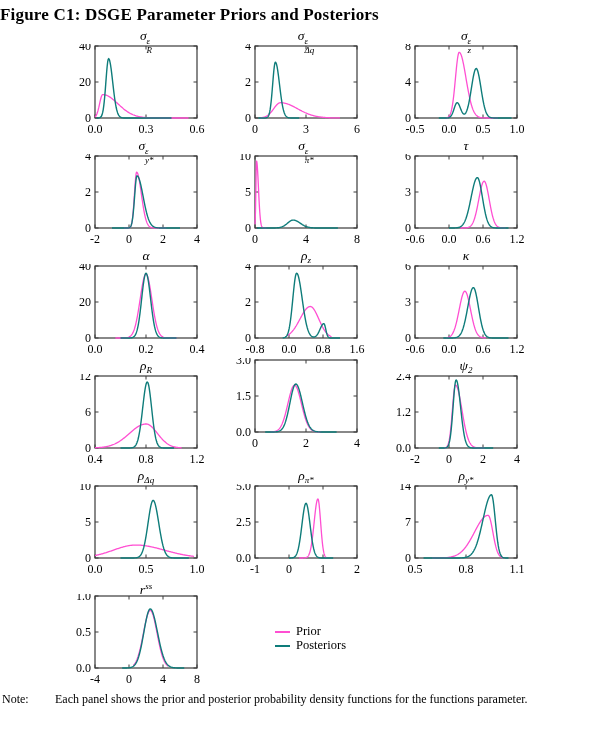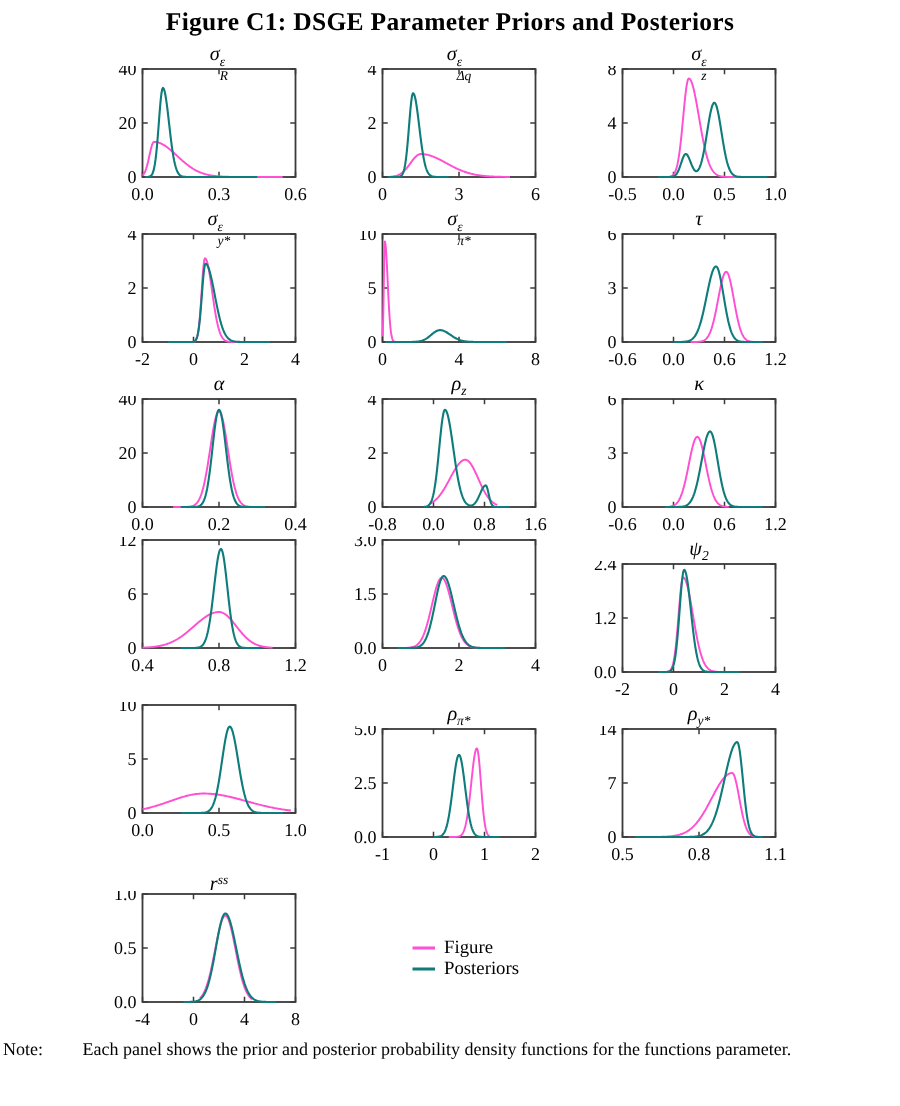--- a/index.html
+++ b/index.html
@@ -1,17 +1,17 @@
 <!DOCTYPE html>
 <html><head>
 <meta charset="utf-8">
 <style>
   html,body{margin:0;padding:0;background:#ffffff;}
   body{width:600px;height:737px;font-family:"Liberation Serif",serif;color:#000;position:relative;overflow:hidden;}
-  .fig-title{padding-top:5px;text-align:center;font-weight:bold;font-size:17px;letter-spacing:.2px;}
+  .fig-title{padding-top:5px;text-align:left;font-weight:bold;font-size:17px;letter-spacing:.2px;}
   .grid{width:480px;margin-left:49px;margin-top:3px;display:flex;flex-wrap:wrap;}
   .panel{width:160px;height:110px;}
   .panel-title{height:16px;line-height:16px;padding-left:34px;text-align:center;font-style:italic;font-size:13.5px;}
   .tmain{font-style:italic;}
   .ss{display:inline-flex;flex-direction:column;align-items:flex-start;font-size:9px;line-height:1.05;vertical-align:-0.45em;font-style:italic;}
   .suponly{font-size:9px;vertical-align:0.5em;}
   .subonly{font-size:9px;vertical-align:-0.35em;font-style:italic;}
   .panel-svg{display:block;}
   .legend{width:160px;height:110px;box-sizing:border-box;padding-top:46px;padding-left:66px;}
   .legend-row{white-space:nowrap;line-height:14px;font-size:12.5px;}
@@ -284,20 +284,21 @@
         <line x1="148" y1="38" x2="144.5" y2="38" stroke="#3a3a3a" stroke-width="1"></line>
         <text x="42" y="42" text-anchor="end" font-size="12" font-family="Liberation Serif, serif" fill="#000">3</text>
         <line x1="46" y1="2" x2="49.5" y2="2" stroke="#3a3a3a" stroke-width="1"></line>
         <line x1="148" y1="2" x2="144.5" y2="2" stroke="#3a3a3a" stroke-width="1"></line>
         <text x="42" y="6" text-anchor="end" font-size="12" font-family="Liberation Serif, serif" fill="#000">6</text>
         <path d="M77.17 73.80L77.43 73.76L77.70 73.73L77.96 73.68L78.22 73.63L78.49 73.58L78.75 73.51L79.02 73.44L79.28 73.35L79.55 73.26L79.81 73.15L80.08 73.04L80.34 72.90L80.60 72.76L80.87 72.59L81.13 72.41L81.40 72.20L81.66 71.98L81.93 71.73L82.19 71.46L82.46 71.16L82.72 70.83L82.98 70.47L83.25 70.08L83.51 69.65L83.78 69.19L84.04 68.69L84.31 68.16L84.57 67.58L84.84 66.96L85.10 66.30L85.36 65.60L85.63 64.85L85.89 64.05L86.16 63.22L86.42 62.33L86.69 61.40L86.95 60.43L87.22 59.41L87.48 58.35L87.74 57.25L88.01 56.11L88.27 54.93L88.54 53.72L88.80 52.48L89.07 51.22L89.33 49.93L89.60 48.63L89.86 47.32L90.12 45.99L90.39 44.67L90.65 43.35L90.92 42.04L91.18 40.75L91.45 39.48L91.71 38.23L91.98 37.03L92.24 35.87L92.50 34.75L92.77 33.70L93.03 32.70L93.30 31.77L93.56 30.91L93.83 30.14L94.09 29.44L94.36 28.83L94.62 28.32L94.88 27.90L95.15 27.57L95.41 27.35L95.68 27.23L95.94 27.20L96.21 27.28L96.47 27.47L96.74 27.75L97.00 28.13L97.26 28.60L97.53 29.17L97.79 29.83L98.06 30.57L98.32 31.39L98.59 32.29L98.85 33.26L99.12 34.29L99.38 35.38L99.64 36.53L99.91 37.71L100.17 38.94L100.44 40.20L100.70 41.48L100.97 42.79L101.23 44.10L101.50 45.43L101.76 46.75L102.02 48.07L102.29 49.38L102.55 50.67L102.82 51.95L103.08 53.19L103.35 54.42L103.61 55.61L103.88 56.76L104.14 57.88L104.40 58.96L104.67 59.99L104.93 60.99L105.20 61.94L105.46 62.84L105.73 63.70L105.99 64.51L106.26 65.28L106.52 66.01L106.78 66.69L107.05 67.32L107.31 67.92L107.58 68.47L107.84 68.98L108.11 69.46L108.37 69.90L108.64 70.30L108.90 70.68L109.16 71.02L109.43 71.33L109.69 71.62L109.96 71.87L110.22 72.11L110.49 72.32L110.75 72.51L111.02 72.69L111.28 72.84L111.54 72.98L111.81 73.11L112.07 73.22L112.34 73.32L112.60 73.40L112.87 73.48L113.13 73.55L113.40 73.61L113.66 73.66L113.92 73.71L114.19 73.75L114.45 73.78L114.72 73.82L114.98 73.84L115.25 73.86L115.51 73.89L115.78 73.90L116.04 73.92L116.30 73.93L116.57 73.94L116.83 73.95" fill="none" stroke="#ff4fd2" stroke-width="1.3" stroke-linejoin="round"></path>
         <path d="M74.33 74.00L74.77 74.00L75.20 74.00L75.64 74.00L76.07 74.00L76.51 74.00L76.94 74.00L77.37 74.00L77.81 74.00L78.24 74.00L78.68 74.00L79.11 74.00L79.55 74.00L79.98 74.00L80.42 73.99L80.85 73.99L81.28 73.99L81.72 73.98L82.15 73.98L82.59 73.97L83.02 73.96L83.46 73.94L83.89 73.93L84.33 73.90L84.76 73.87L85.19 73.84L85.63 73.79L86.06 73.73L86.50 73.65L86.93 73.56L87.37 73.44L87.80 73.30L88.24 73.12L88.67 72.91L89.10 72.66L89.54 72.36L89.97 72.00L90.41 71.57L90.84 71.08L91.28 70.50L91.71 69.84L92.15 69.07L92.58 68.21L93.01 67.22L93.45 66.12L93.88 64.90L94.32 63.54L94.75 62.05L95.19 60.43L95.62 58.68L96.06 56.81L96.49 54.82L96.92 52.72L97.36 50.54L97.79 48.28L98.23 45.97L98.66 43.63L99.10 41.29L99.53 38.98L99.97 36.72L100.40 34.55L100.83 32.50L101.27 30.60L101.70 28.87L102.14 27.35L102.57 26.06L103.01 25.03L103.44 24.27L103.88 23.79L104.31 23.60L104.74 23.74L105.18 24.24L105.61 25.08L106.05 26.27L106.48 27.75L106.92 29.52L107.35 31.53L107.79 33.74L108.22 36.11L108.65 38.61L109.09 41.17L109.52 43.77L109.96 46.37L110.39 48.92L110.83 51.40L111.26 53.79L111.70 56.05L112.13 58.18L112.56 60.15L113.00 61.97L113.43 63.62L113.87 65.11L114.30 66.44L114.74 67.62L115.17 68.66L115.61 69.55L116.04 70.33L116.47 70.99L116.91 71.55L117.34 72.02L117.78 72.41L118.21 72.74L118.65 73.00L119.08 73.22L119.52 73.39L119.95 73.53L120.38 73.64L120.82 73.72L121.25 73.79L121.69 73.84L122.12 73.88L122.56 73.91L122.99 73.94L123.43 73.95L123.86 73.97L124.29 73.98L124.73 73.98L125.16 73.99L125.60 73.99L126.03 73.99L126.47 74.00L126.90 74.00L127.34 74.00L127.77 74.00L128.20 74.00L128.64 74.00L129.07 74.00L129.51 74.00L129.94 74.00L130.38 74.00L130.81 74.00L131.25 74.00L131.68 74.00L132.11 74.00L132.55 74.00L132.98 74.00L133.42 74.00L133.85 74.00L134.29 74.00L134.72 74.00L135.16 74.00L135.59 74.00L136.02 74.00L136.46 74.00L136.89 74.00L137.33 74.00L137.76 74.00L138.20 74.00L138.63 74.00L139.07 74.00L139.50 74.00" fill="none" stroke="#0e7c7a" stroke-width="1.4" stroke-linejoin="round"></path>
       </svg>
   </div>
     <div class="panel">
+    <div class="panel-title"><span class="tmain">ρ</span><span class="subonly">R</span></div>
     <svg class="panel-svg" width="160" height="94" viewBox="0 0 160 94">
         <rect x="46" y="2" width="102" height="72" fill="none" stroke="#3a3a3a" stroke-width="1.2"></rect>
         <line x1="46" y1="74" x2="46" y2="70.5" stroke="#3a3a3a" stroke-width="1"></line>
         <line x1="46" y1="2" x2="46" y2="5.5" stroke="#3a3a3a" stroke-width="1"></line>
         <text x="46" y="89" text-anchor="middle" font-size="12" font-family="Liberation Serif, serif" fill="#000">0.4</text>
         <line x1="97.00000000000001" y1="74" x2="97.00000000000001" y2="70.5" stroke="#3a3a3a" stroke-width="1"></line>
         <line x1="97.00000000000001" y1="2" x2="97.00000000000001" y2="5.5" stroke="#3a3a3a" stroke-width="1"></line>
         <text x="97.00000000000001" y="89" text-anchor="middle" font-size="12" font-family="Liberation Serif, serif" fill="#000">0.8</text>
         <line x1="148" y1="74" x2="148" y2="70.5" stroke="#3a3a3a" stroke-width="1"></line>
         <line x1="148" y1="2" x2="148" y2="5.5" stroke="#3a3a3a" stroke-width="1"></line>
@@ -363,20 +364,21 @@
         <line x1="148" y1="38" x2="144.5" y2="38" stroke="#3a3a3a" stroke-width="1"></line>
         <text x="42" y="42" text-anchor="end" font-size="12" font-family="Liberation Serif, serif" fill="#000">1.2</text>
         <line x1="46" y1="2" x2="49.5" y2="2" stroke="#3a3a3a" stroke-width="1"></line>
         <line x1="148" y1="2" x2="144.5" y2="2" stroke="#3a3a3a" stroke-width="1"></line>
         <text x="42" y="6" text-anchor="end" font-size="12" font-family="Liberation Serif, serif" fill="#000">2.4</text>
         <path d="M74.90 73.95L75.17 73.93L75.44 73.90L75.72 73.87L75.99 73.82L76.26 73.76L76.53 73.67L76.80 73.57L77.08 73.43L77.35 73.25L77.62 73.03L77.89 72.75L78.16 72.40L78.44 71.98L78.71 71.45L78.98 70.82L79.25 70.07L79.52 69.17L79.80 68.12L80.07 66.89L80.34 65.47L80.61 63.86L80.88 62.02L81.16 59.97L81.43 57.70L81.70 55.21L81.97 52.51L82.24 49.61L82.52 46.55L82.79 43.33L83.06 40.02L83.33 36.64L83.60 33.24L83.88 29.89L84.15 26.64L84.42 23.55L84.69 20.68L84.96 18.10L85.24 15.84L85.51 13.98L85.78 12.54L86.05 11.56L86.32 11.06L86.60 11.01L86.87 11.13L87.14 11.35L87.41 11.68L87.68 12.12L87.96 12.67L88.23 13.32L88.50 14.06L88.77 14.91L89.04 15.84L89.32 16.87L89.59 17.97L89.86 19.15L90.13 20.40L90.40 21.71L90.68 23.08L90.95 24.51L91.22 25.98L91.49 27.49L91.76 29.03L92.04 30.59L92.31 32.18L92.58 33.78L92.85 35.39L93.12 36.99L93.40 38.60L93.67 40.19L93.94 41.77L94.21 43.33L94.48 44.87L94.76 46.38L95.03 47.86L95.30 49.30L95.57 50.70L95.84 52.07L96.12 53.39L96.39 54.66L96.66 55.89L96.93 57.07L97.20 58.20L97.48 59.28L97.75 60.31L98.02 61.29L98.29 62.23L98.56 63.11L98.84 63.95L99.11 64.73L99.38 65.47L99.65 66.17L99.92 66.82L100.20 67.43L100.47 68.00L100.74 68.53L101.01 69.02L101.28 69.47L101.56 69.89L101.83 70.28L102.10 70.64L102.37 70.97L102.64 71.27L102.92 71.54L103.19 71.80L103.46 72.03L103.73 72.23L104.00 72.42L104.28 72.59L104.55 72.75L104.82 72.89L105.09 73.02L105.36 73.13L105.64 73.23L105.91 73.32L106.18 73.40L106.45 73.48L106.72 73.54L107.00 73.60L107.27 73.65L107.54 73.69L107.81 73.73L108.08 73.77L108.36 73.80L108.63 73.83L108.90 73.85L109.17 73.87L109.44 73.89L109.72 73.90L109.99 73.92L110.26 73.93L110.53 73.94L110.80 73.95L111.08 73.96L111.35 73.96L111.62 73.97L111.89 73.97L112.16 73.98L112.44 73.98L112.71 73.98L112.98 73.99L113.25 73.99L113.52 73.99L113.80 73.99L114.07 73.99L114.34 73.99L114.61 74.00L114.88 74.00L115.16 74.00L115.43 74.00L115.70 74.00" fill="none" stroke="#ff4fd2" stroke-width="1.3" stroke-linejoin="round"></path>
         <path d="M69.80 74.00L70.16 74.00L70.53 74.00L70.89 74.00L71.25 74.00L71.61 74.00L71.98 74.00L72.34 74.00L72.70 74.00L73.06 74.00L73.43 74.00L73.79 73.99L74.15 73.99L74.51 73.99L74.88 73.98L75.24 73.96L75.60 73.94L75.97 73.91L76.33 73.87L76.69 73.80L77.05 73.70L77.42 73.56L77.78 73.37L78.14 73.10L78.50 72.73L78.87 72.24L79.23 71.59L79.59 70.75L79.95 69.68L80.32 68.33L80.68 66.67L81.04 64.65L81.41 62.24L81.77 59.42L82.13 56.17L82.49 52.50L82.86 48.44L83.22 44.04L83.58 39.37L83.94 34.53L84.31 29.64L84.67 24.84L85.03 20.28L85.39 16.12L85.76 12.51L86.12 9.58L86.48 7.45L86.85 6.22L87.21 5.91L87.57 6.22L87.93 6.99L88.30 8.19L88.66 9.80L89.02 11.80L89.38 14.13L89.75 16.77L90.11 19.66L90.47 22.74L90.83 25.98L91.20 29.31L91.56 32.70L91.92 36.08L92.29 39.42L92.65 42.67L93.01 45.81L93.37 48.81L93.74 51.64L94.10 54.28L94.46 56.73L94.82 58.97L95.19 61.01L95.55 62.85L95.91 64.50L96.27 65.95L96.64 67.23L97.00 68.34L97.36 69.31L97.73 70.13L98.09 70.83L98.45 71.42L98.81 71.92L99.18 72.33L99.54 72.67L99.90 72.95L100.26 73.17L100.63 73.35L100.99 73.50L101.35 73.61L101.71 73.70L102.08 73.77L102.44 73.83L102.80 73.87L103.17 73.90L103.53 73.93L103.89 73.95L104.25 73.96L104.62 73.97L104.98 73.98L105.34 73.99L105.70 73.99L106.07 73.99L106.43 74.00L106.79 74.00L107.15 74.00L107.52 74.00L107.88 74.00L108.24 74.00L108.61 74.00L108.97 74.00L109.33 74.00L109.69 74.00L110.06 74.00L110.42 74.00L110.78 74.00L111.14 74.00L111.51 74.00L111.87 74.00L112.23 74.00L112.59 74.00L112.96 74.00L113.32 74.00L113.68 74.00L114.05 74.00L114.41 74.00L114.77 74.00L115.13 74.00L115.50 74.00L115.86 74.00L116.22 74.00L116.58 74.00L116.95 74.00L117.31 74.00L117.67 74.00L118.03 74.00L118.40 74.00L118.76 74.00L119.12 74.00L119.49 74.00L119.85 74.00L120.21 74.00L120.57 74.00L120.94 74.00L121.30 74.00L121.66 74.00L122.02 74.00L122.39 74.00L122.75 74.00L123.11 74.00L123.47 74.00L123.84 74.00L124.20 74.00" fill="none" stroke="#0e7c7a" stroke-width="1.4" stroke-linejoin="round"></path>
       </svg>
   </div>
     <div class="panel">
+    <div class="panel-title"><span class="tmain">ρ</span><span class="subonly">Δq</span></div>
     <svg class="panel-svg" width="160" height="94" viewBox="0 0 160 94">
         <rect x="46" y="2" width="102" height="72" fill="none" stroke="#3a3a3a" stroke-width="1.2"></rect>
         <line x1="46" y1="74" x2="46" y2="70.5" stroke="#3a3a3a" stroke-width="1"></line>
         <line x1="46" y1="2" x2="46" y2="5.5" stroke="#3a3a3a" stroke-width="1"></line>
         <text x="46" y="89" text-anchor="middle" font-size="12" font-family="Liberation Serif, serif" fill="#000">0.0</text>
         <line x1="97" y1="74" x2="97" y2="70.5" stroke="#3a3a3a" stroke-width="1"></line>
         <line x1="97" y1="2" x2="97" y2="5.5" stroke="#3a3a3a" stroke-width="1"></line>
         <text x="97" y="89" text-anchor="middle" font-size="12" font-family="Liberation Serif, serif" fill="#000">0.5</text>
         <line x1="148" y1="74" x2="148" y2="70.5" stroke="#3a3a3a" stroke-width="1"></line>
         <line x1="148" y1="2" x2="148" y2="5.5" stroke="#3a3a3a" stroke-width="1"></line>
@@ -473,21 +475,21 @@
         <text x="42" y="42" text-anchor="end" font-size="12" font-family="Liberation Serif, serif" fill="#000">0.5</text>
         <line x1="46" y1="2" x2="49.5" y2="2" stroke="#3a3a3a" stroke-width="1"></line>
         <line x1="148" y1="2" x2="144.5" y2="2" stroke="#3a3a3a" stroke-width="1"></line>
         <text x="42" y="6" text-anchor="end" font-size="12" font-family="Liberation Serif, serif" fill="#000">1.0</text>
         <path d="M84.25 71.47L84.48 71.25L84.71 71.00L84.95 70.75L85.18 70.47L85.41 70.18L85.64 69.86L85.88 69.53L86.11 69.17L86.34 68.79L86.57 68.39L86.81 67.97L87.04 67.52L87.27 67.04L87.50 66.54L87.73 66.01L87.97 65.45L88.20 64.87L88.43 64.25L88.66 63.61L88.90 62.94L89.13 62.24L89.36 61.51L89.59 60.75L89.83 59.95L90.06 59.13L90.29 58.28L90.52 57.40L90.76 56.49L90.99 55.56L91.22 54.59L91.45 53.60L91.68 52.58L91.92 51.54L92.15 50.48L92.38 49.39L92.61 48.29L92.85 47.16L93.08 46.02L93.31 44.86L93.54 43.70L93.78 42.52L94.01 41.33L94.24 40.14L94.47 38.95L94.70 37.75L94.94 36.56L95.17 35.38L95.40 34.21L95.63 33.04L95.87 31.90L96.10 30.77L96.33 29.66L96.56 28.58L96.80 27.52L97.03 26.50L97.26 25.51L97.49 24.55L97.73 23.64L97.96 22.77L98.19 21.95L98.42 21.17L98.65 20.45L98.89 19.77L99.12 19.16L99.35 18.60L99.58 18.10L99.82 17.67L100.05 17.29L100.28 16.98L100.51 16.74L100.75 16.56L100.98 16.45L101.21 16.40L101.44 16.42L101.67 16.51L101.91 16.67L102.14 16.89L102.37 17.18L102.60 17.53L102.84 17.95L103.07 18.42L103.30 18.96L103.53 19.56L103.77 20.21L104.00 20.92L104.23 21.68L104.46 22.48L104.70 23.34L104.93 24.24L105.16 25.18L105.39 26.15L105.62 27.17L105.86 28.21L106.09 29.29L106.32 30.39L106.55 31.51L106.79 32.65L107.02 33.81L107.25 34.98L107.48 36.16L107.72 37.35L107.95 38.54L108.18 39.73L108.41 40.93L108.64 42.11L108.88 43.29L109.11 44.47L109.34 45.63L109.57 46.77L109.81 47.90L110.04 49.02L110.27 50.11L110.50 51.18L110.74 52.23L110.97 53.26L111.20 54.26L111.43 55.23L111.67 56.18L111.90 57.10L112.13 57.99L112.36 58.85L112.59 59.68L112.83 60.48L113.06 61.25L113.29 61.99L113.52 62.70L113.76 63.39L113.99 64.04L114.22 64.66L114.45 65.25L114.69 65.82L114.92 66.36L115.15 66.87L115.38 67.36L115.61 67.81L115.85 68.25L116.08 68.66L116.31 69.04L116.54 69.41L116.78 69.75L117.01 70.07L117.24 70.37L117.47 70.66L117.71 70.92L117.94 71.16L118.17 71.39L118.40 71.61L118.64 71.81L118.87 71.99L119.10 72.16" fill="none" stroke="#ff4fd2" stroke-width="1.3" stroke-linejoin="round"></path>
         <path d="M73.20 74.00L73.61 74.00L74.03 73.99L74.44 73.99L74.85 73.99L75.27 73.99L75.68 73.98L76.10 73.98L76.51 73.97L76.92 73.96L77.34 73.95L77.75 73.93L78.16 73.92L78.58 73.89L78.99 73.87L79.41 73.83L79.82 73.79L80.23 73.74L80.65 73.68L81.06 73.61L81.47 73.52L81.89 73.41L82.30 73.29L82.71 73.14L83.13 72.96L83.54 72.75L83.96 72.51L84.37 72.23L84.78 71.90L85.20 71.52L85.61 71.09L86.02 70.59L86.44 70.03L86.85 69.39L87.26 68.68L87.68 67.88L88.09 66.98L88.51 66.00L88.92 64.91L89.33 63.71L89.75 62.41L90.16 61.00L90.57 59.47L90.99 57.84L91.40 56.10L91.81 54.25L92.23 52.31L92.64 50.27L93.06 48.15L93.47 45.96L93.88 43.72L94.30 41.43L94.71 39.11L95.12 36.79L95.54 34.48L95.95 32.20L96.37 29.98L96.78 27.83L97.19 25.78L97.61 23.86L98.02 22.07L98.43 20.45L98.85 19.01L99.26 17.76L99.67 16.74L100.09 15.93L100.50 15.37L100.92 15.04L101.33 14.96L101.74 15.10L102.16 15.42L102.57 15.94L102.98 16.64L103.40 17.51L103.81 18.56L104.22 19.76L104.64 21.11L105.05 22.60L105.47 24.20L105.88 25.92L106.29 27.73L106.71 29.61L107.12 31.56L107.53 33.56L107.95 35.58L108.36 37.63L108.78 39.68L109.19 41.72L109.60 43.74L110.02 45.72L110.43 47.66L110.84 49.55L111.26 51.38L111.67 53.14L112.08 54.82L112.50 56.43L112.91 57.95L113.33 59.39L113.74 60.75L114.15 62.02L114.57 63.20L114.98 64.30L115.39 65.31L115.81 66.25L116.22 67.10L116.64 67.88L117.05 68.59L117.46 69.24L117.88 69.82L118.29 70.34L118.70 70.81L119.12 71.23L119.53 71.60L119.94 71.92L120.36 72.21L120.77 72.47L121.19 72.69L121.60 72.88L122.01 73.05L122.43 73.20L122.84 73.32L123.25 73.43L123.67 73.52L124.08 73.60L124.49 73.67L124.91 73.72L125.32 73.77L125.74 73.81L126.15 73.84L126.56 73.87L126.98 73.90L127.39 73.92L127.80 73.93L128.22 73.94L128.63 73.96L129.04 73.96L129.46 73.97L129.87 73.98L130.29 73.98L130.70 73.99L131.11 73.99L131.53 73.99L131.94 73.99L132.35 73.99L132.77 74.00L133.18 74.00L133.60 74.00L134.01 74.00L134.42 74.00L134.84 74.00L135.25 74.00" fill="none" stroke="#0e7c7a" stroke-width="1.4" stroke-linejoin="round"></path>
       </svg>
   </div>
     <div class="legend" id="legend-cell">
     <div class="legend-row">
-      <span class="dash" id="dash-prior" style="background: rgb(255, 79, 210);"></span><span class="legend-label">Figure</span>
+      <span class="dash" id="dash-prior" style="background: rgb(255, 79, 210);"></span><span class="legend-label">Prior</span>
     </div>
     <div class="legend-row">
       <span class="dash" id="dash-posterior" style="background: rgb(14, 124, 122);"></span><span class="legend-label">Posteriors</span>
     </div>
   </div>
 </div>
 
 <div class="note">
   <div class="note-label">Note:</div>
   <div class="note-text">Each panel shows the prior and posterior probability density functions for the functions parameter.</div>

